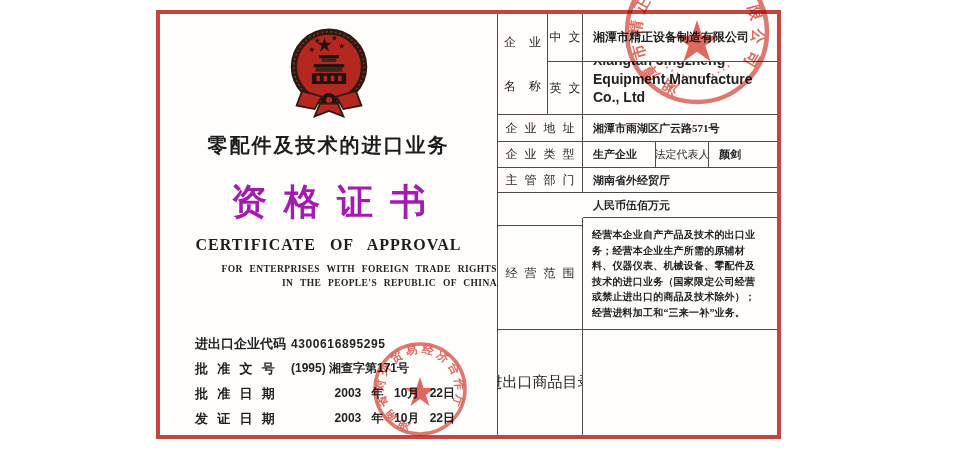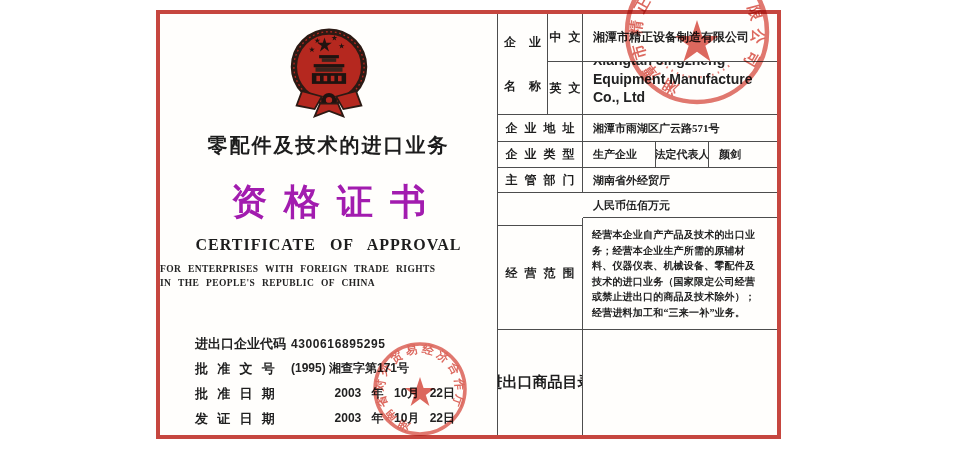--- a/index.html
+++ b/index.html
@@ -24,21 +24,21 @@
     position:absolute; left:0; top:164px; width:337px; text-align:center;
     font-size:36px; font-weight:900; letter-spacing:17px; text-indent:17px;
     color:#a21caf; white-space:nowrap;
   }
   .title-en {
     position:absolute; left:0; top:222px; width:337px; text-align:center;
     font-size:16px; font-weight:700; letter-spacing:1px; word-spacing:9px;
     color:#1d1d1d; white-space:nowrap;
   }
   .subtitle-en {
-    position:absolute; left:0; width:337px; text-align:left;
+    position:absolute; left:0; width:337px; text-align:right;
     font-size:9.5px; font-weight:700; letter-spacing:.4px; word-spacing:4px;
     color:#242424; white-space:nowrap;
   }
   .sub1 { top:250px; } .sub2 { top:264px; }
   .info-block { position:absolute; left:35px; top:317px; width:265px; }
   .info-row { height:25px; display:flex; align-items:center; }
   .info-label {
     width:96px; flex:0 0 96px; font-size:13px; font-weight:600;
     word-spacing:6px; color:#1f1f1f; white-space:nowrap;
   }
@@ -56,21 +56,21 @@
     grid-template-columns:50px 35px 73px 53px 1fr;
     grid-template-rows:48px 53px 27px 26px 25px 25px 112px 1fr;
   }
   .cell {
     border-right:1px solid #4d4d4d; border-bottom:1px solid #4d4d4d;
     display:flex; align-items:center; overflow:hidden;
   }
   .cell.no-br { border-right:none; }
   .cell.no-bb { border-bottom:none; }
   .lbl {
-    justify-content:center; text-align:center; font-size:12px; font-weight:700;
+    justify-content:center; text-align:center; font-size:12px; font-weight:400;
     word-spacing:4px; color:#1d1d1d; white-space:nowrap;
   }
   .lbl.stacked { flex-direction:column; justify-content:space-around; padding:6px 0; }
   .val { padding:2px 6px 2px 10px; font-size:11px; font-weight:600; color:#222; }
   .val.cn-name { font-size:12px; font-weight:700; }
   .val.en-name {
     font-family:"Liberation Sans","DejaVu Sans",sans-serif;
     font-size:14px; font-weight:700; line-height:1.3; align-items:flex-end; padding-bottom:8px;
   }
   .val.scope {

